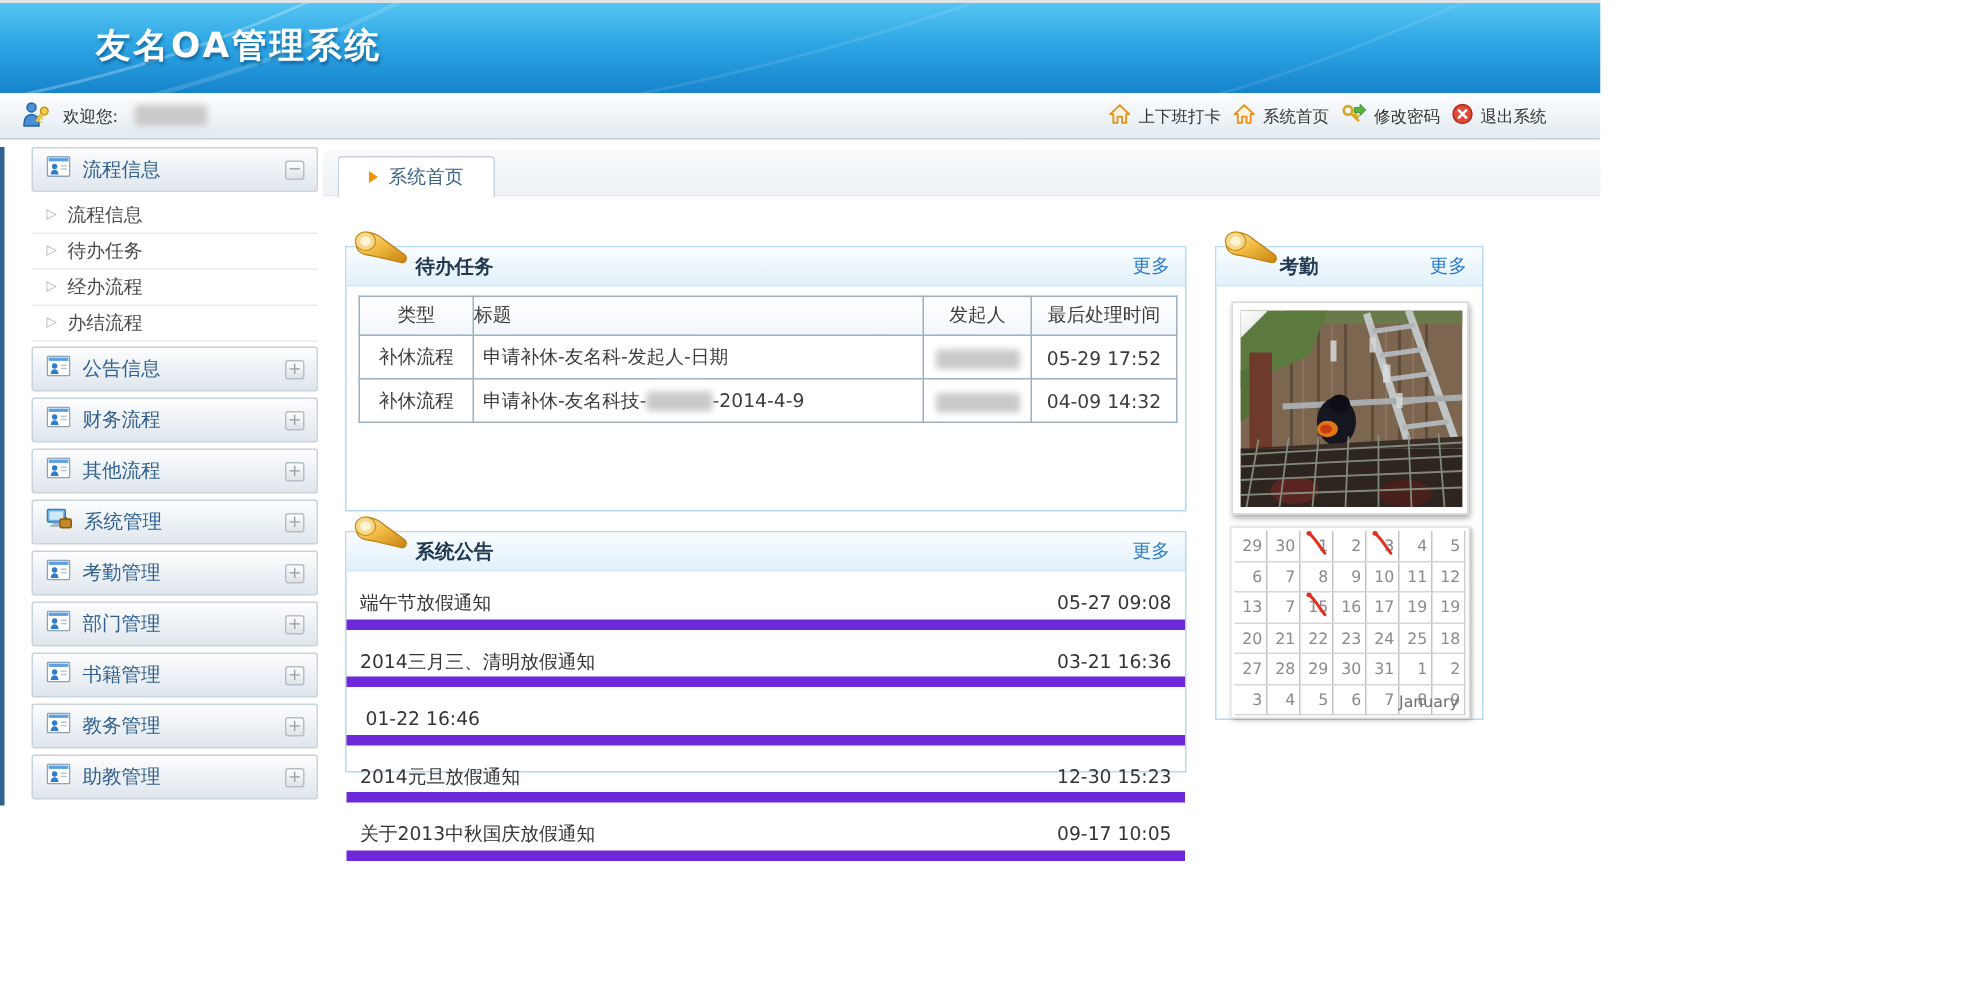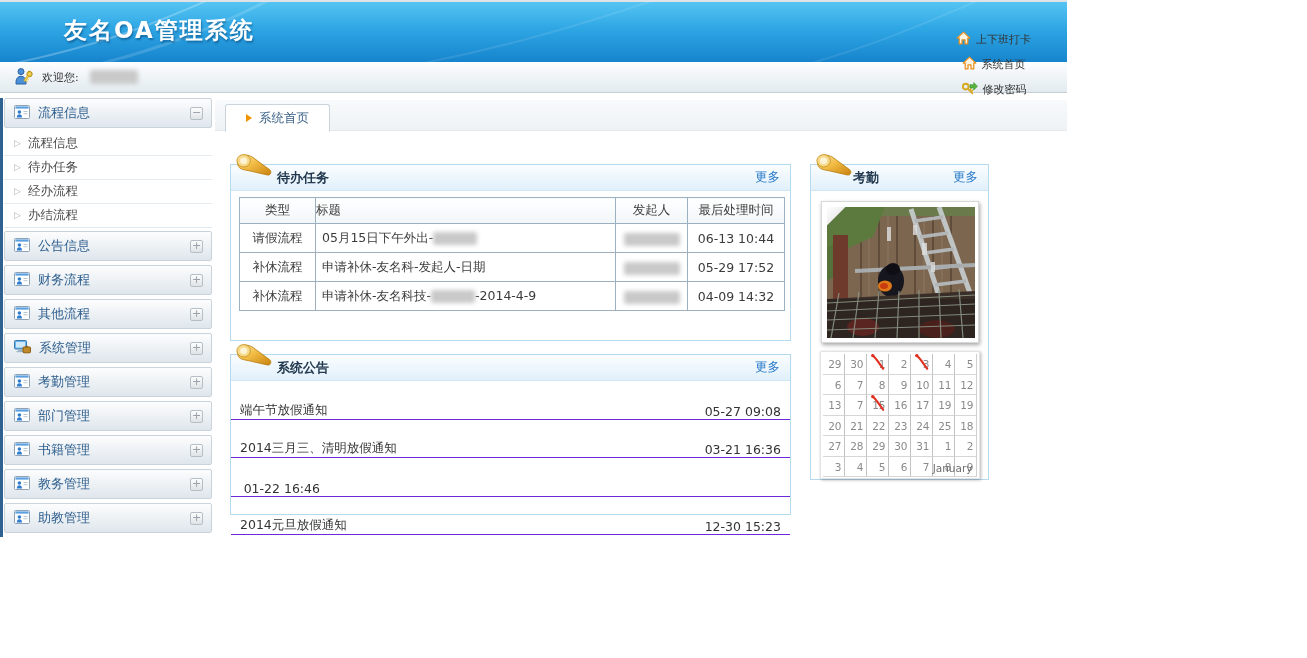--- a/index.html
+++ b/index.html
@@ -14,27 +14,27 @@
   .banner .swoosh { position:absolute; inset:0; width:100%; height:100%; }
   .banner-title { position:absolute; left:64px; top:13px; font-size:23px; font-weight:bold; color:#fff;
                   letter-spacing:2px; text-shadow:1px 2px 2px rgba(0,60,110,.5); }
 
   
   .topbar { position:absolute; left:0; top:62px; width:100%; height:31px;
             background:linear-gradient(180deg,#fdfeff,#ebf1f5 65%,#e3ebf0);
             border-bottom:1px solid #c6ced6; display:flex; align-items:center;
             padding:0 36px 0 14px; font-size:11px; color:#333; }
   .welcome-wrap { display:flex; align-items:center; gap:7px; }
-  .topbar-links { margin-left:auto; display:flex; align-items:center; gap:8px;flex-direction:column; }
+  .topbar-links { margin-left:auto; display:flex; align-items:flex-end; gap:8px; }
   .topbar-link { display:flex; align-items:center; gap:5px; cursor:pointer; color:#333; }
   .blur { display:inline-block; background:#c9c9c9; filter:blur(2px); border-radius:2px; vertical-align:middle; }
   .welcome-blur { width:48px; height:14px; margin-left:4px; }
 
   
-  .sidebar { position:absolute; left:0; top:98px; width:212px; border-left:3px solid #2f6191; padding-left:1px; }
+  .sidebar { position:absolute; left:0; top:98px; width:212px; border-left:3px solid #2f6191; padding-left:18px; }
   .side-group { height:30px; margin-bottom:4px; display:flex; align-items:center; gap:8px;
                 padding:0 8px 0 9px; background:linear-gradient(180deg,#fdfdfe,#eaeff3 60%,#dfe6ec);
                 border:1px solid #c9d3dc; border-radius:2px; color:#31608f; font-size:13px; cursor:pointer; }
   .side-group .glabel { flex:1; }
   .toggle { width:13px; height:13px; border:1px solid #b7bfc6; border-radius:2px;
             background:linear-gradient(180deg,#fdfdfd,#dfe3e6); color:#98a0a8;
             font-size:11px; line-height:10px; text-align:center; cursor:pointer; }
   .side-sub { background:#fff; margin-bottom:3px; }
   .side-sub-item { height:24px; display:flex; align-items:center; gap:7px; padding-left:10px;
                    font-size:12.5px; color:#4a4a4a; border-bottom:1px solid #e6ebef; cursor:pointer; }
@@ -71,22 +71,22 @@
   table.todo td { height:29px; border:1px solid #9db0bf; padding:0 6px; overflow:hidden; white-space:nowrap; }
   .col-type  { width:76px; text-align:center; }
   .col-title { width:300px; text-align:left; }
   .col-init  { width:72px; text-align:center; }
   .col-time  { width:97px; text-align:center; }
   td .blur { width:44px; height:13px; }
   td.col-init .blur { width:56px; }
 
   
   .ann-list { margin-top:1px; }
-  .ann-row { height:25.6px; display:flex; align-items:flex-end; padding:0 9px;
-             border-bottom:1px solid #6d28d9; font-size:12.5px; color:#333; cursor:pointer;margin-top:13px; }
+  .ann-row { height:25.6px; display:flex; align-items:flex-start; padding:0 9px;
+             border-bottom:7px solid #6d28d9; font-size:12.5px; color:#333; cursor:pointer;margin-top:13px; }
   .ann-title { flex:1; }
   .ann-time { width:80px; text-align:right; }
 
   
   .photo-card { position:relative; margin:10px auto 0 auto; width:158px; height:142px; background:#fff;
                 border:1px solid #d8d8d8; box-shadow:1px 2px 4px rgba(0,0,0,.35); }
   .photo-card svg.photo { position:absolute; left:5px; top:5px; }
   .fold { position:absolute; left:5px; top:5px; width:19px; height:19px;
           background:linear-gradient(135deg,#fefefe 0%,#f0f0f0 46%,#cfcfcf 54%,#b5b5b5 100%);
           clip-path:polygon(0 0,100% 0,0 100%); border-right:1px solid #9a9a9a; }
@@ -332,26 +332,20 @@
       <thead>
           <tr>
             <th class="col-type">类型</th>
             <th class="col-title">标题</th>
             <th class="col-init">发起人</th>
             <th class="col-time">最后处理时间</th>
           </tr>
         </thead>
       <tbody>
           <tr>
-            <td class="col-type">请假流程</td>
-            <td class="col-title">05月15日下午外出-<span class="blur"></span></td>
-            <td class="col-init"><span class="blur"></span></td>
-            <td class="col-time">06-13 10:44</td>
-          </tr>
-          <tr>
             <td class="col-type">补休流程</td>
             <td class="col-title">申请补休-友名科-发起人-日期</td>
             <td class="col-init"><span class="blur"></span></td>
             <td class="col-time">05-29 17:52</td>
           </tr>
           <tr>
             <td class="col-type">补休流程</td>
             <td class="col-title">申请补休-友名科技-<span class="blur"></span>-2014-4-9</td>
             <td class="col-init"><span class="blur"></span></td>
             <td class="col-time">04-09 14:32</td>
@@ -378,20 +372,24 @@
         <div class="ann-row">
           <span class="ann-title">2014三月三、清明放假通知</span>
           <span class="ann-time">03-21 16:36</span>
         </div>
         <div class="ann-row">
           <span class="ann-time">01-22 16:46</span>
         </div>
         <div class="ann-row">
           <span class="ann-title">2014元旦放假通知</span>
           <span class="ann-time">12-30 15:23</span>
+        </div>
+        <div class="ann-row">
+          <span class="ann-title">关于2013中秋国庆放假通知</span>
+          <span class="ann-time">09-17 10:05</span>
         </div>
       </div>
   </div>
 
   <div class="panel panel-att">
     <div class="panel-header" style="padding-left:42px;">
       <span class="horn"><svg width="40" height="29" viewBox="0 0 38 28">
             <path d="M4 14 C1 8 6 2 12 3 C16 3.7 18 5 21 7.5 L34 17 C36.5 19 35 23 31.8 22.2 L16 18.5 C9 17 6 17 4 14 Z" fill="url(#hg1)" stroke="#b97f10" stroke-width=".8"></path>
             <ellipse cx="9" cy="8.5" rx="6.5" ry="6" fill="#f7d98c" stroke="#c89018" stroke-width=".8"></ellipse>
             <ellipse cx="9" cy="8.5" rx="3.4" ry="3.1" fill="#fdf3d5"></ellipse>

